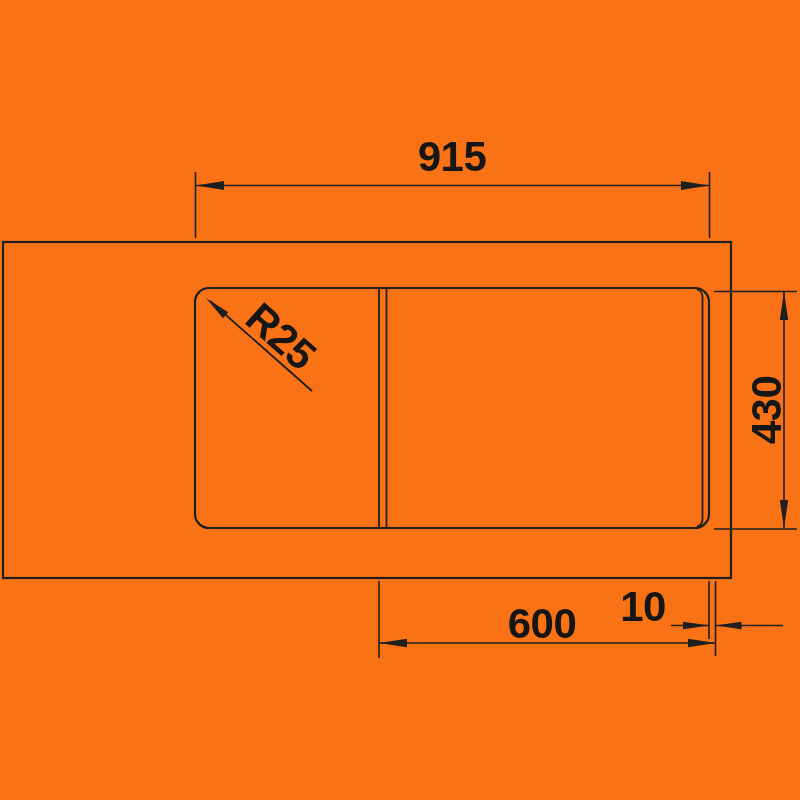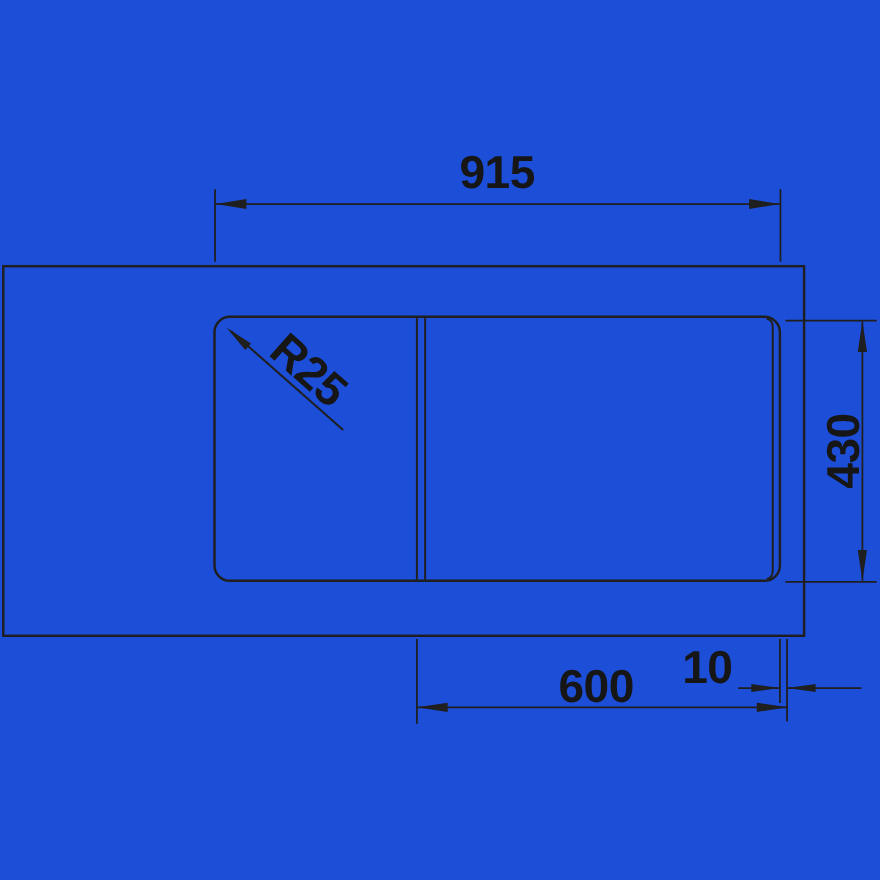--- a/index.html
+++ b/index.html
@@ -4,21 +4,21 @@
 <style>
   html, body {
     margin: 0;
     padding: 0;
     background: #ffffff;
   }
   .canvas {
     position: relative;
     width: 800px;
     height: 800px;
-    background: #1d4ed8;
+    background: #f97316;
     overflow: hidden;
   }
   svg { display: block; }
   .outline {
     fill: none;
     stroke: #1f1f1f;
     stroke-width: 2.2;
   }
   .thin-line {
     fill: none;

